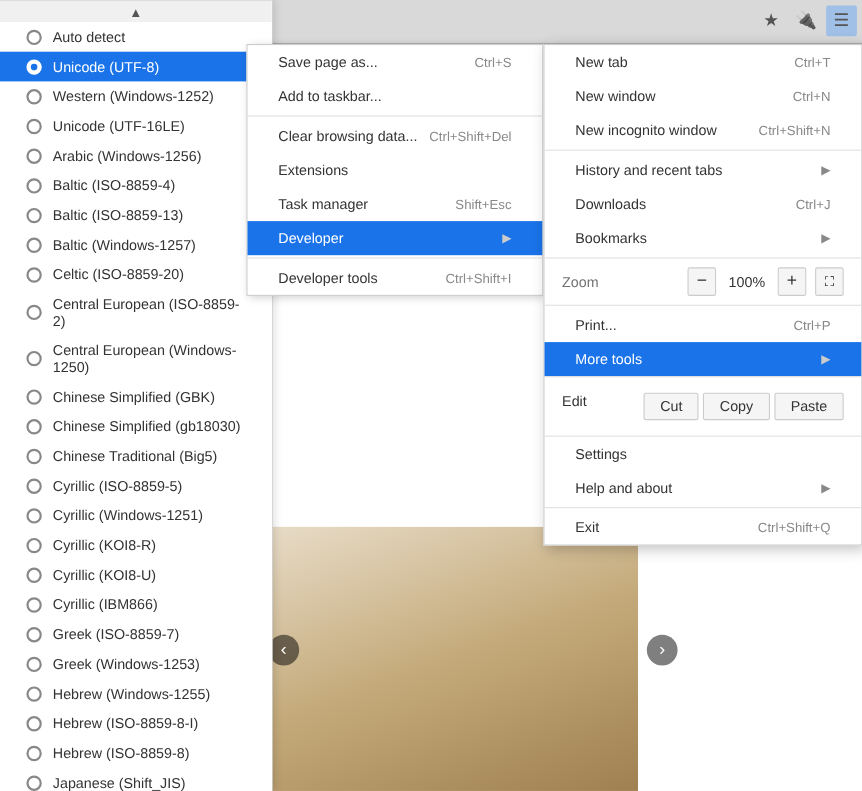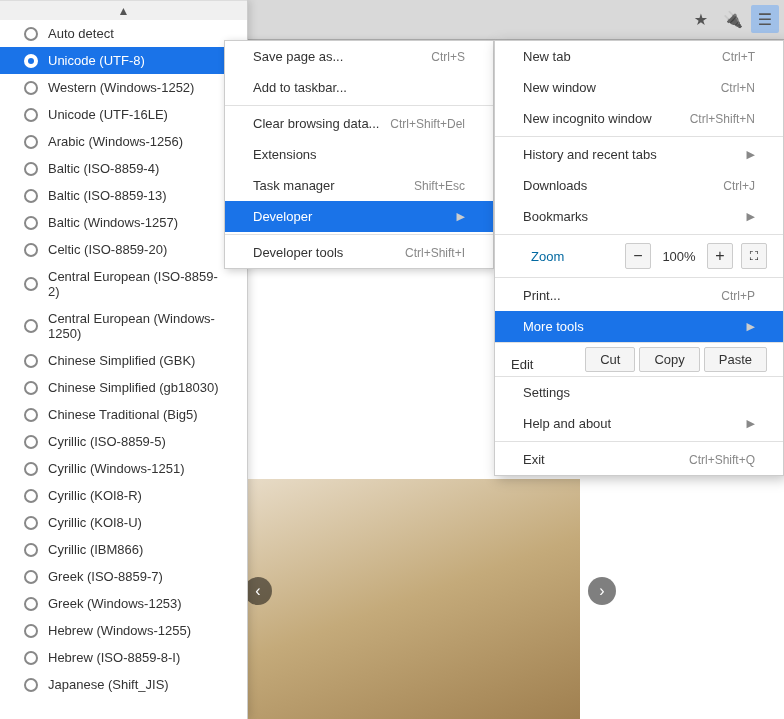--- a/index.html
+++ b/index.html
@@ -297,22 +297,21 @@
     .zoom-row {
       display: flex;
       align-items: center;
       padding: 6px 16px;
       gap: 8px;
     }
 
     .zoom-label {
       flex: 1;
       font-size: 13px;
-      color: #0369a1;
-      margin-left: 20px;
+      color: #737373;
     }
 
     .zoom-btn {
       width: 26px;
       height: 26px;
       border: 1px solid #ccc;
       background: #f5f5f5;
       border-radius: 2px;
       display: flex;
       align-items: center;
@@ -338,22 +337,22 @@
       display: flex;
       align-items: center;
       justify-content: center;
       cursor: pointer;
       font-size: 12px;
     }
 
     
     .edit-row {
       display: flex;
-      align-items: flex-end;
-      padding: 4px 16px;
+      align-items: flex-start;
+      padding: 14px 16px;
       gap: 4px;
       border-top: 1px solid #e0e0e0;
       border-bottom: 1px solid #e0e0e0;
     }
 
     .edit-label {
       font-size: 13px;
       color: #333;
       flex: 1;
     }
@@ -655,19 +654,23 @@
   <div class="encoding-item">
     <div class="radio-circle"></div>
     <span>Hebrew (Windows-1255)</span>
   </div>
 
   <div class="encoding-item">
     <div class="radio-circle"></div>
     <span>Hebrew (ISO-8859-8-I)</span>
   </div>
 
+  <div class="encoding-item">
+    <div class="radio-circle"></div>
+    <span>Hebrew (ISO-8859-8)</span>
+  </div>
 
   <div class="encoding-item">
     <div class="radio-circle"></div>
     <span>Japanese (Shift_JIS)</span>
   </div>
 
 </div>
 
 </body></html>

